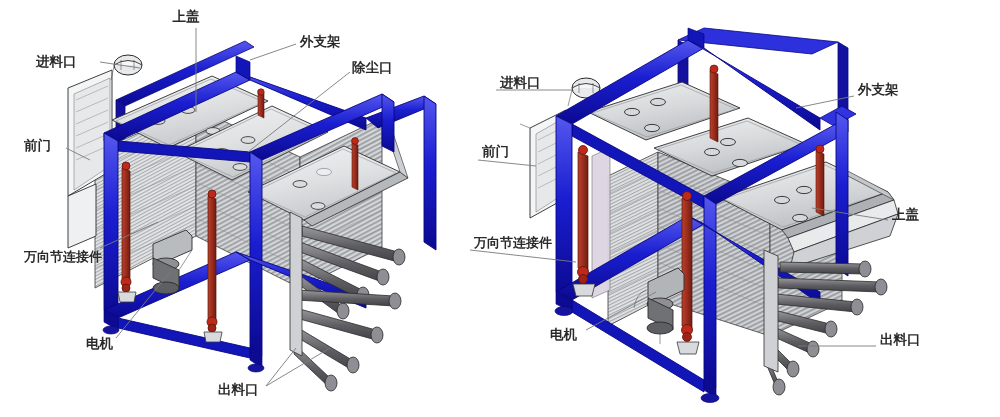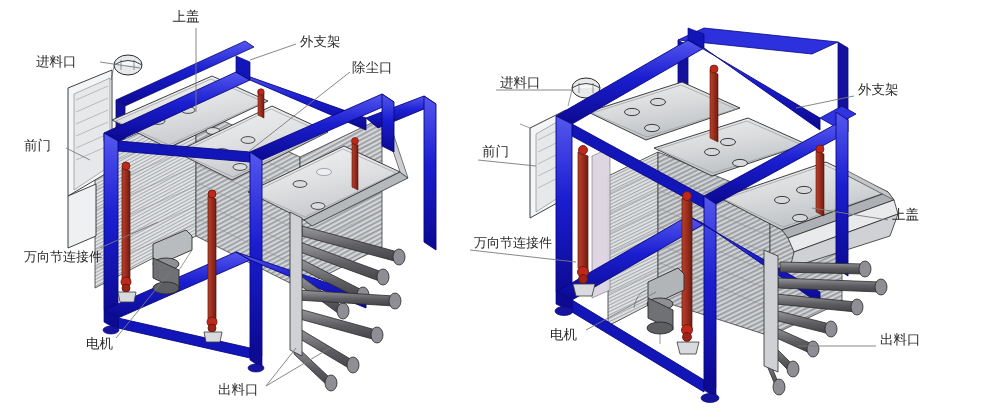--- a/index.html
+++ b/index.html
@@ -12,20 +12,21 @@
     height: 417px;
     font-family: "Liberation Sans", "DejaVu Sans", sans-serif;
     overflow: hidden;
     position: relative;
   }
   #stage {
     position: relative;
     width: 1000px;
     height: 417px;
     background: #ffffff;
+    font-weight: bold;
   }
   .figure {
     position: absolute;
     top: 0;
     height: 417px;
   }
   #figure-left  { left: 0px;   width: 500px; }
   #figure-right { left: 460px; width: 540px; }
 
   svg { display: block; }

